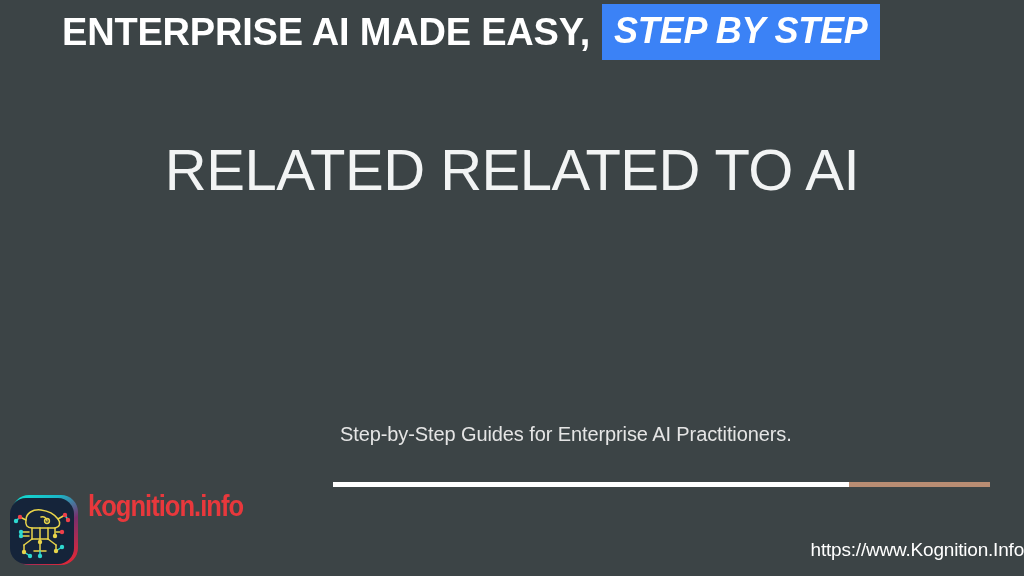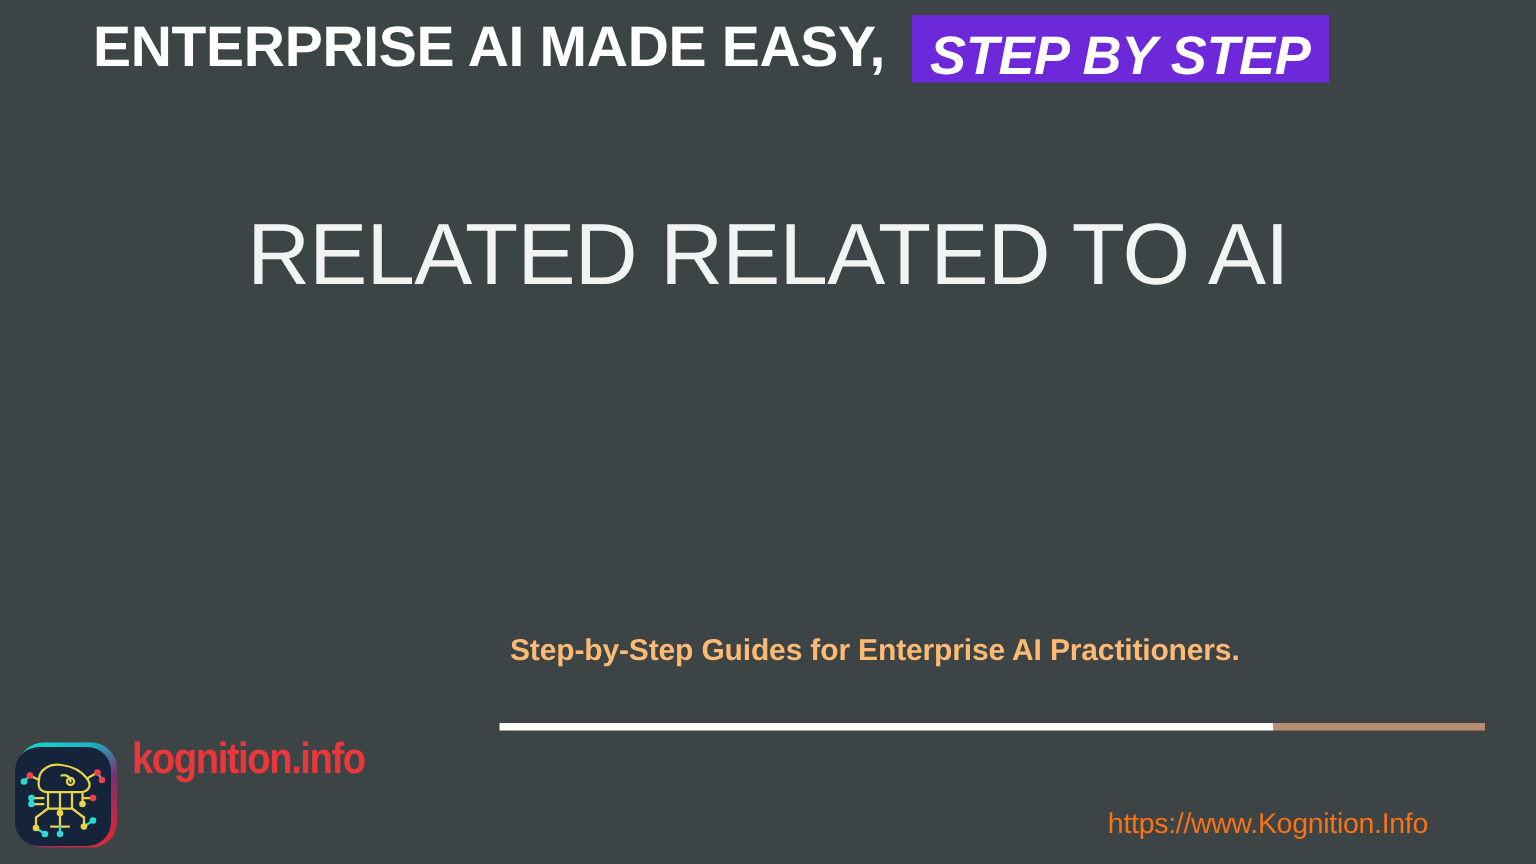--- a/index.html
+++ b/index.html
@@ -31,28 +31,28 @@
   }
   #header-plain {
     margin-left: 62px;
     font-size: 38px;
     font-weight: 700;
     color: #ffffff;
     letter-spacing: -0.2px;
     line-height: 1;
   }
   #header-highlight {
-    margin-left: 18px;
-    background: #6d28d9;
+    margin-left: 12px;
+    background: #3b82f6;
     color: #ffffff;
     font-size: 36px;
     font-weight: 700;
     font-style: italic;
     line-height: 1;
-    padding: 9px 12px 0 12px;
+    padding: 9px 12px 11px 12px;
     letter-spacing: -0.2px;
   }
 
   
   #main-title {
     position: absolute;
     left: 0;
     top: 140px;
     width: 1024px;
     text-align: center;
@@ -66,23 +66,23 @@
     display: block;
   }
 
   
   #subtitle {
     position: absolute;
     left: 340px;
     top: 423px;
     width: 650px;
     text-align: left;
-    color: #fdba74;
+    color: #e5e5e5;
     font-size: 20px;
-    font-weight: 700;
+    font-weight: 400;
     letter-spacing: -0.1px;
     line-height: 1.1;
   }
 
   
   #divider {
     position: absolute;
     left: 333px;
     top: 482px;
     width: 657px;
@@ -147,23 +147,22 @@
     transform-origin: left center;
   }
 
   
   #site-url {
     position: absolute;
     left: 0;
     top: 539px;
     width: 1024px;
     text-align: right;
-    padding-right: 72px;
     box-sizing: border-box;
-    color: #f97316;
+    color: #ffffff;
     font-size: 19px;
     font-weight: 400;
     letter-spacing: -0.2px;
   }
 </style>
 </head>
 <body>
 
 <div id="slide">
 

